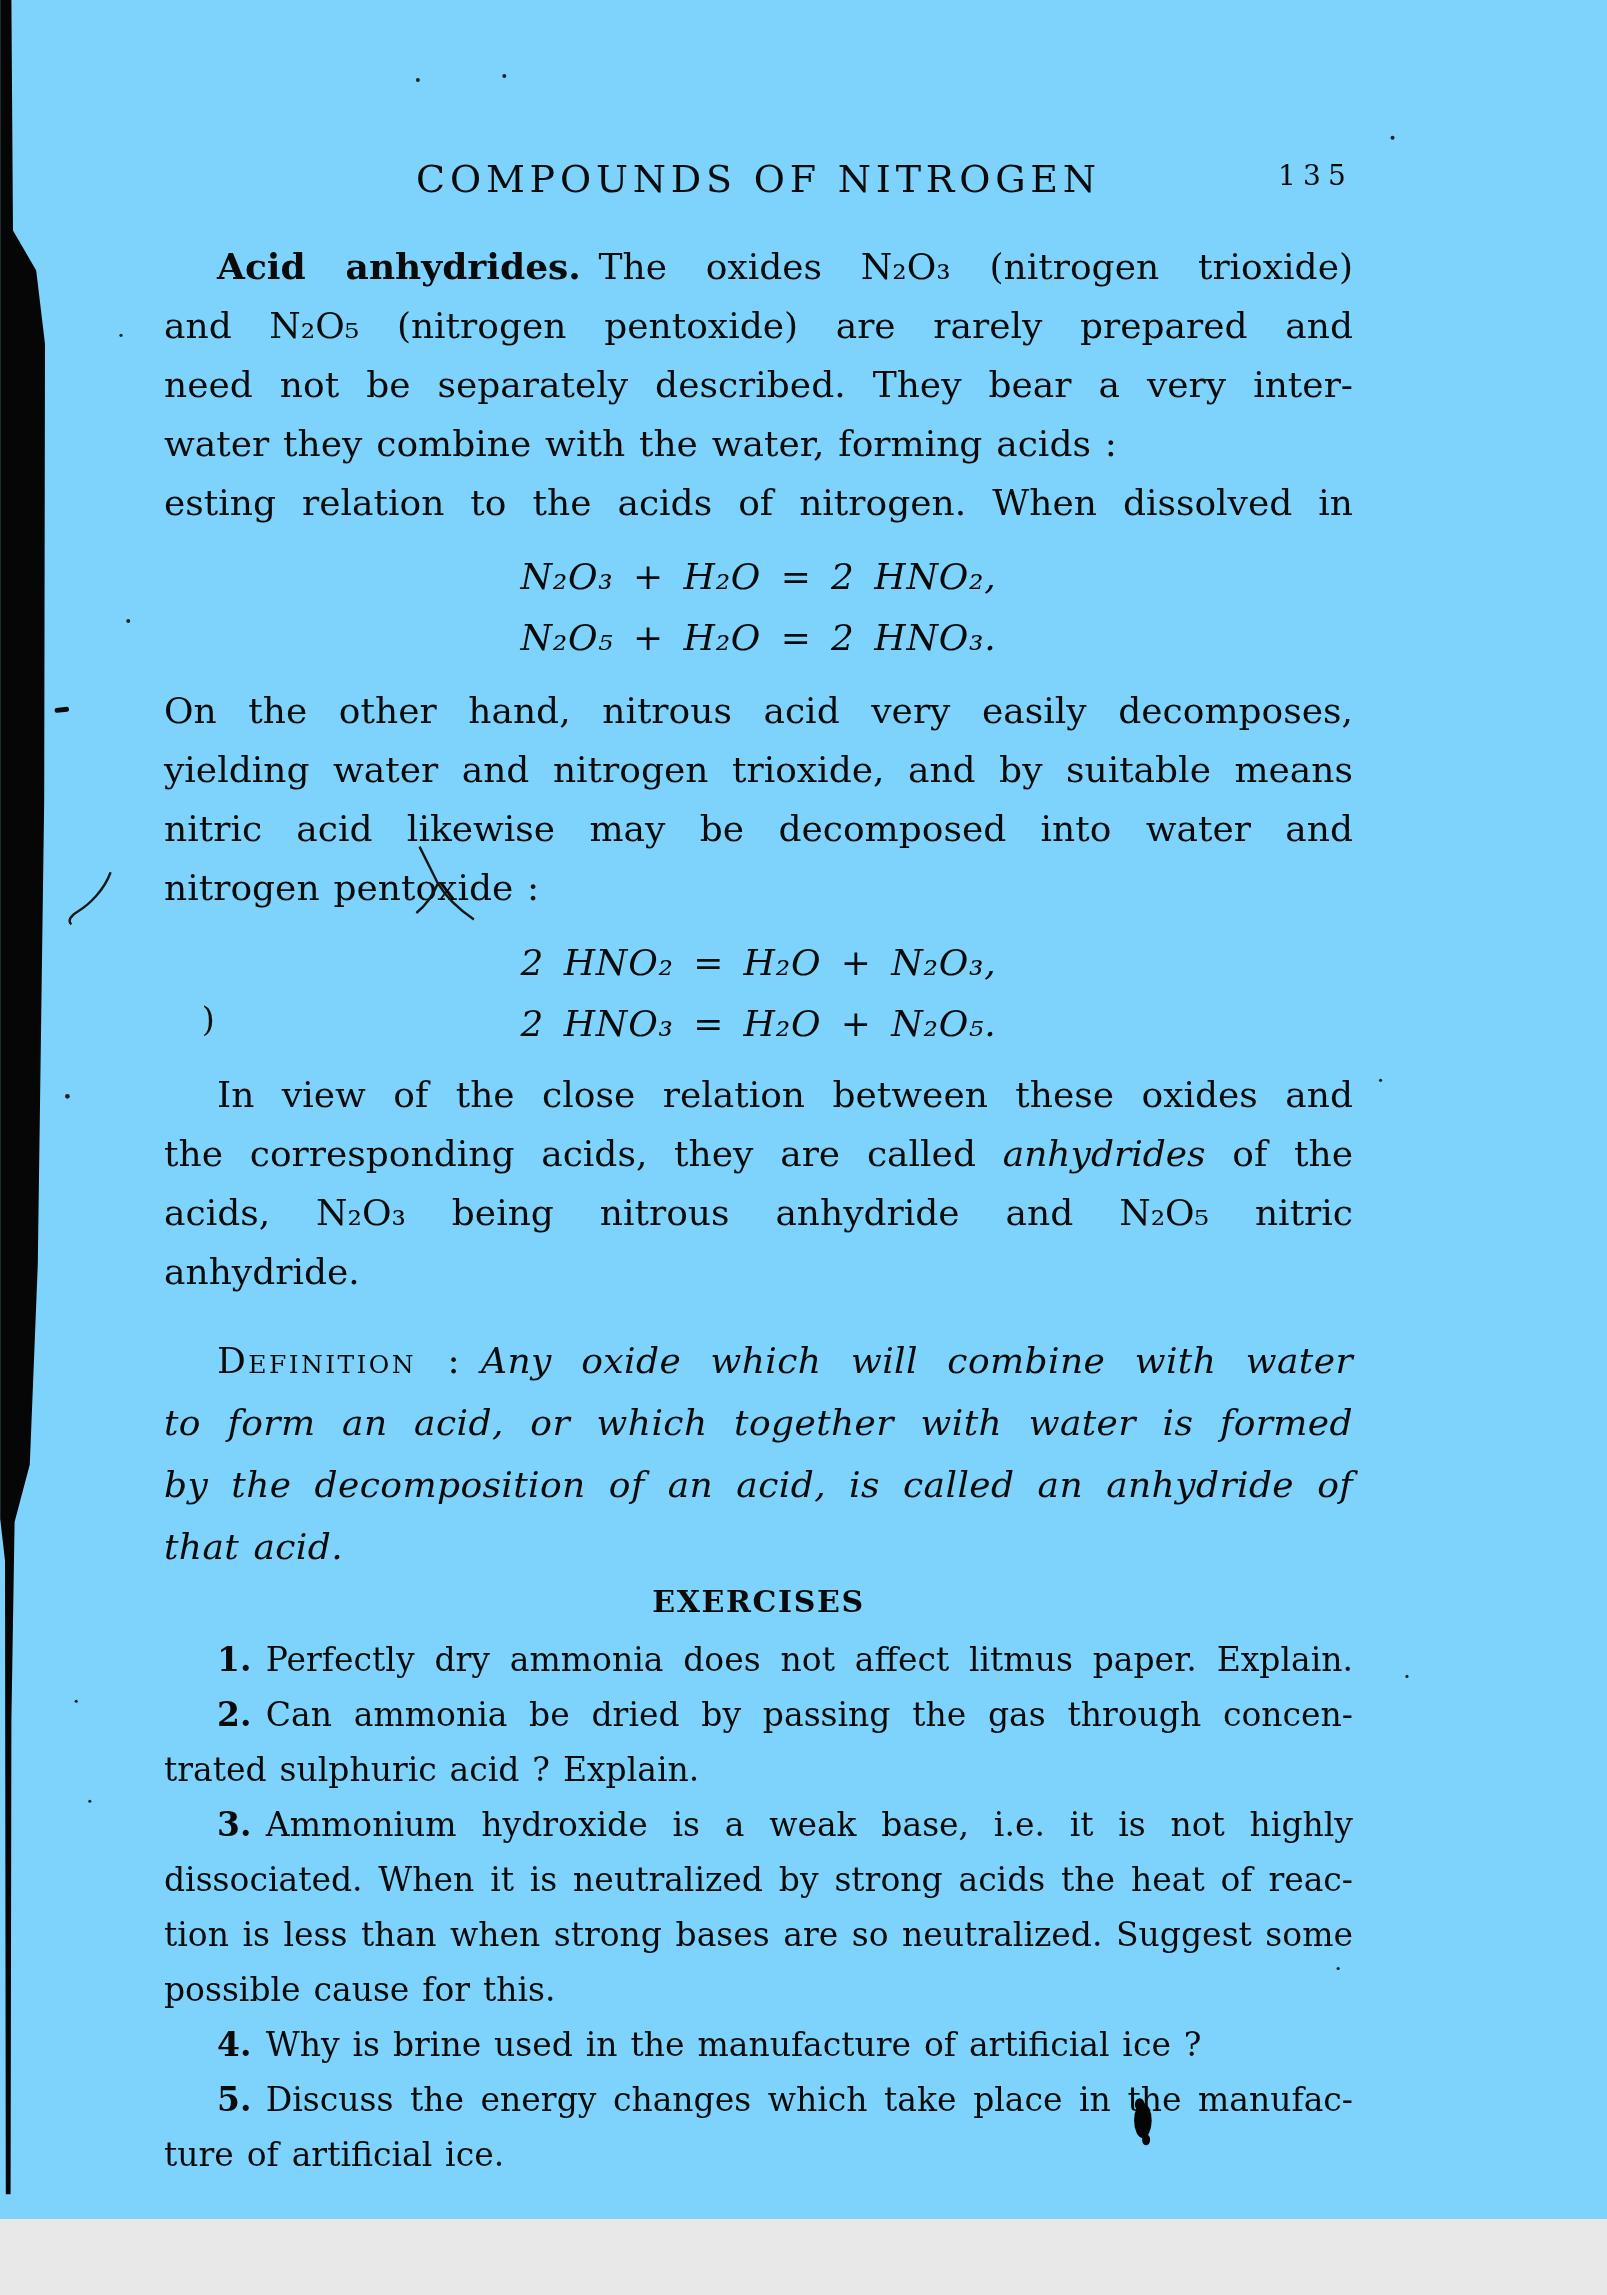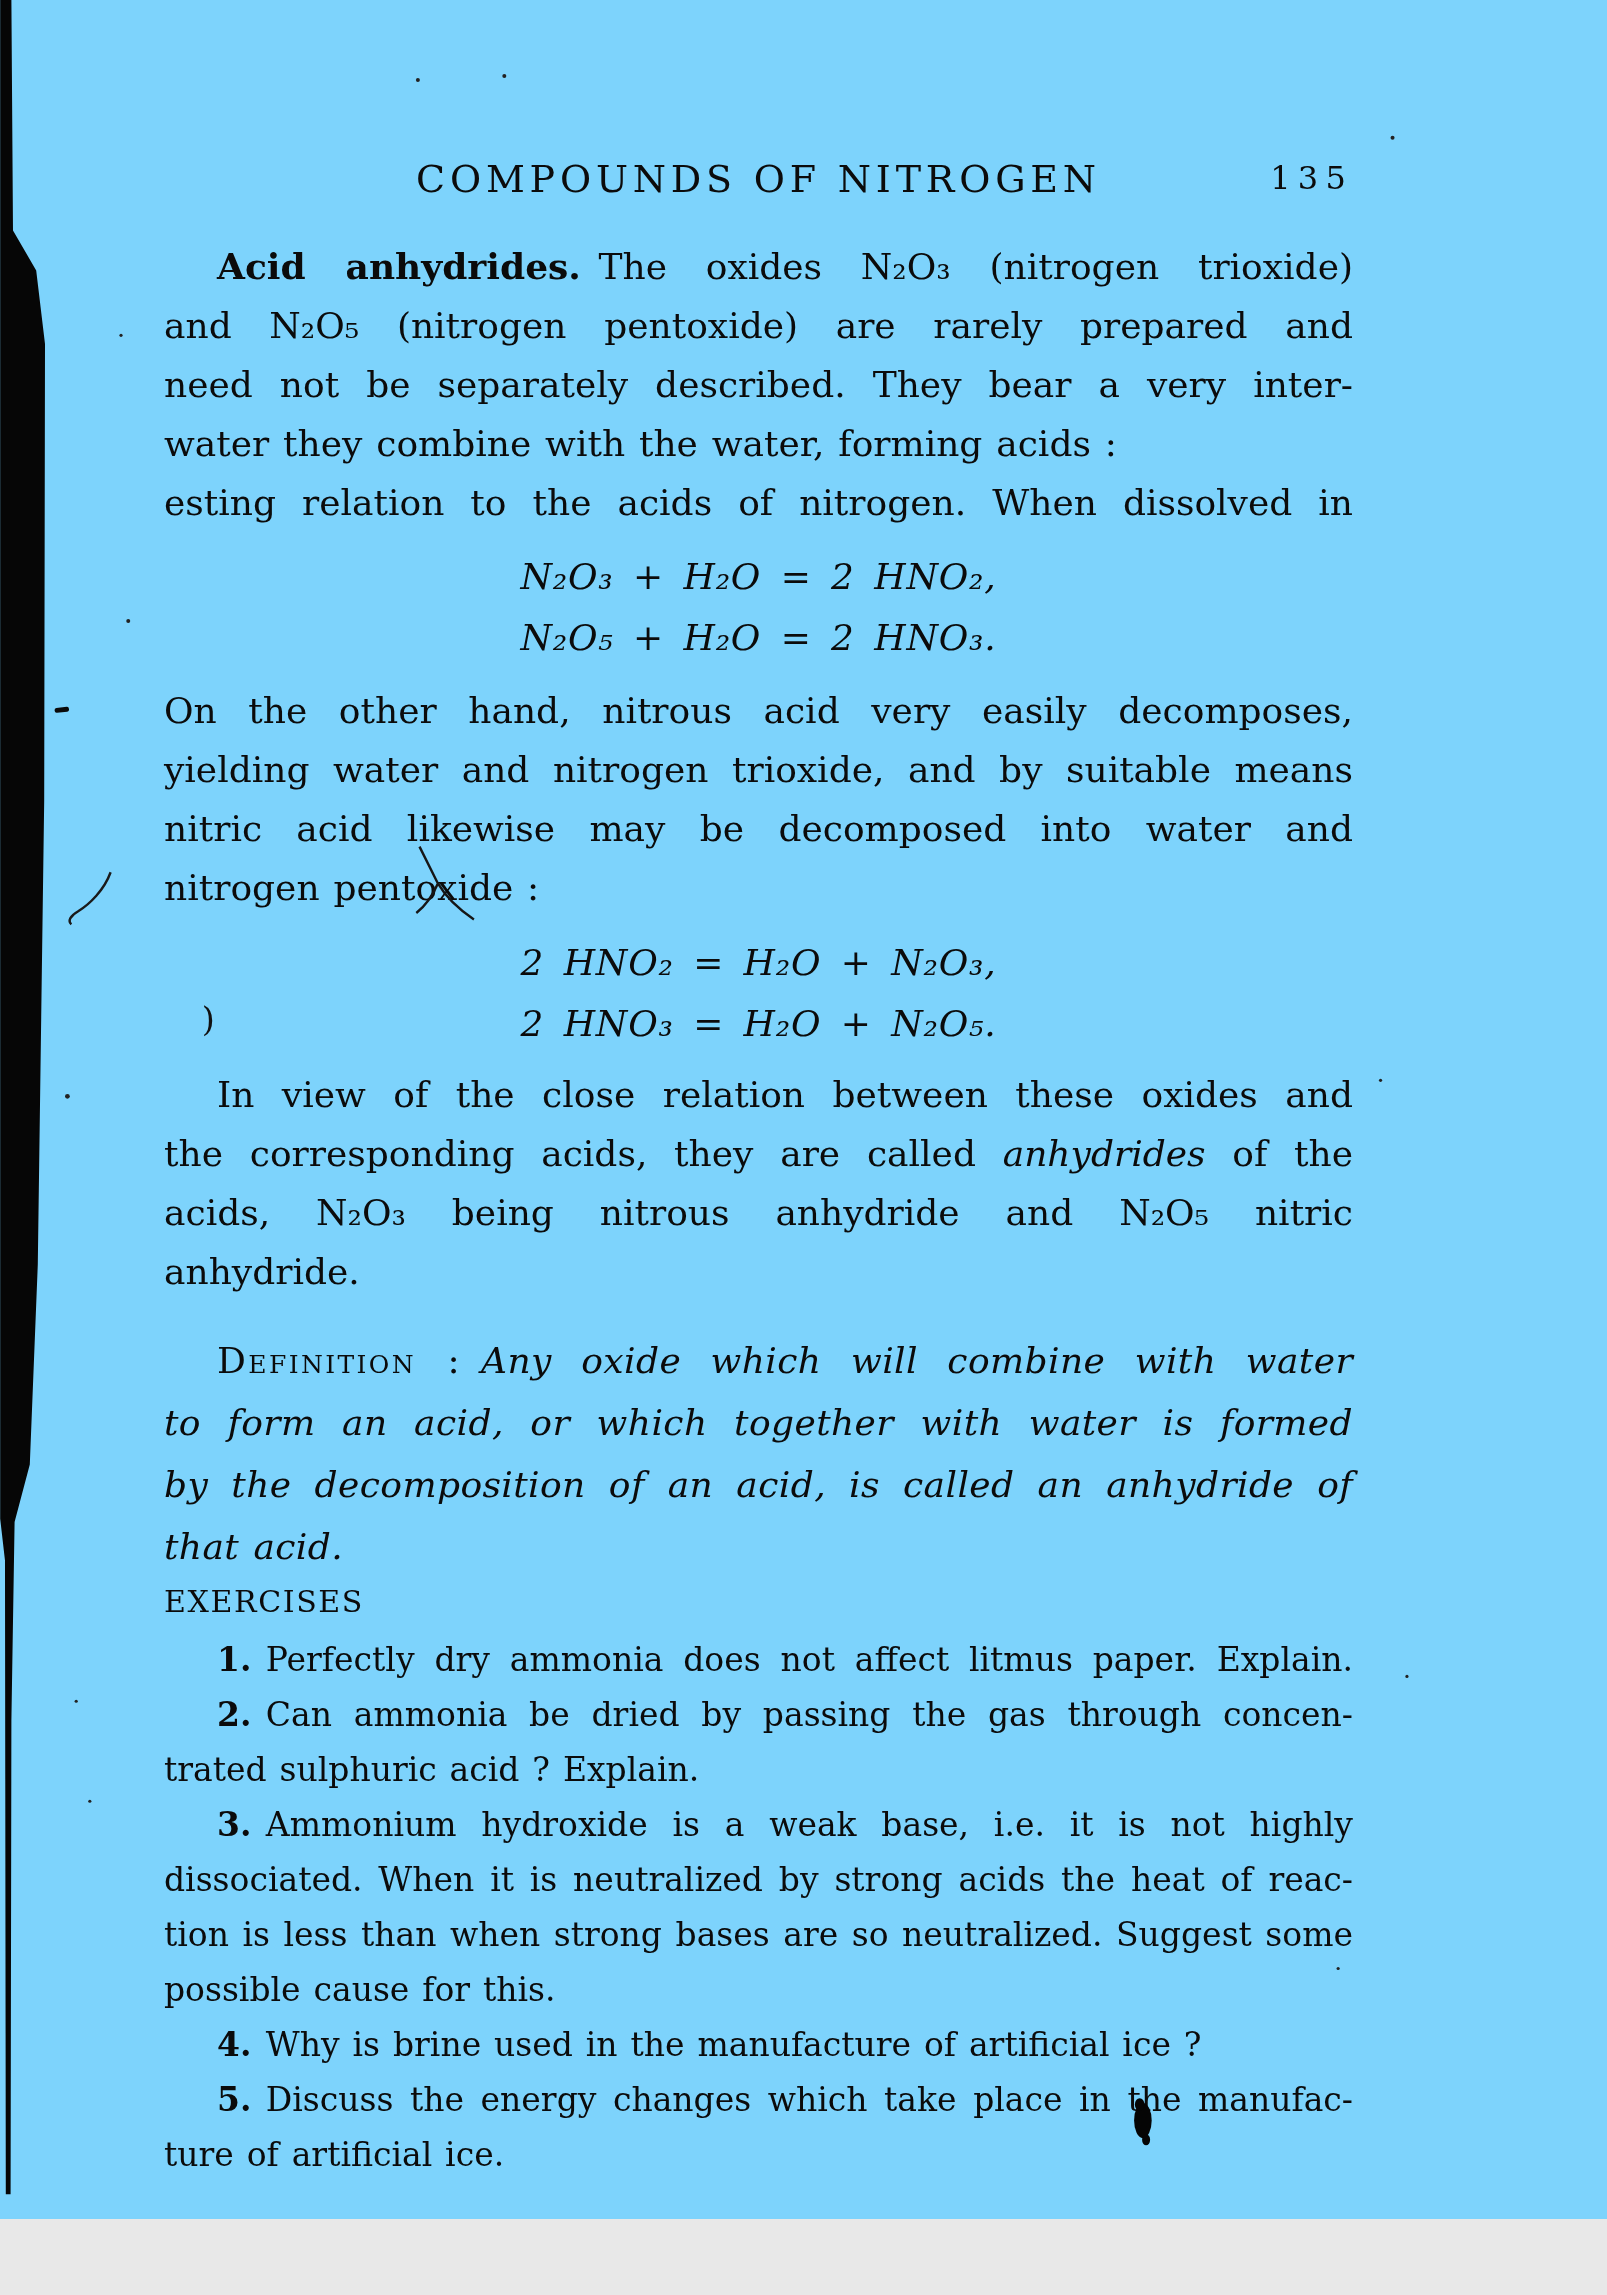--- a/index.html
+++ b/index.html
@@ -7,41 +7,41 @@
     position:relative;
     width:1608px; height:2219px;
     background:#7dd3fc;
     font-family:"DejaVu Serif","Liberation Serif",serif;
     color:#0b0b0b;
     overflow:hidden;
   }
   
   .running-head { position:absolute; left:164px; top:157px; width:1189px; height:56px; }
   .head-title { text-align:center; font-size:38px; letter-spacing:4.8px; }
-  .page-number { position:absolute; right:0; top:1.6px; font-size:32px; letter-spacing:7.2px;text-align:right; }
+  .page-number { position:absolute; right:0; top:1.6px; font-size:28px; letter-spacing:7.2px;text-align:right; }
 
   
   .column { position:absolute; left:164px; top:237px; width:1189px; font-size:36px; line-height:59px; word-spacing:2.4px; }
   .line { text-align:justify; text-align-last:justify; }
   .line.end { text-align-last:left; }
   .ind { display:inline-block; width:53px; }
   .lead { font-weight:bold; margin-right:17.6px; }
 
   .eqs { margin:14.4px 0 12.8px 0;font-style:italic; }
   .eqs.second { margin:14.4px 0 11.2px 0; }
   .eq { text-align:center; line-height:61px; letter-spacing:0.8px; word-spacing:7.2px; }
 
   .p-anhydrides { margin-top:9.6px; }
   .italic { font-style:italic; }
 
   .def { margin-top:29px; line-height:62px; }
   .def .line { font-style:italic; letter-spacing:0.4px; }
   .def-label { font-style:normal; font-variant:small-caps; letter-spacing:2.4px; margin-right:19px; }
 
-  .ex-heading { margin-top:4.8px; line-height:38px; text-align:left; font-weight:normal; font-size:30px; letter-spacing:1.6px; }
+  .ex-heading { margin-top:4.8px; line-height:38px; text-align:center; font-weight:bold; font-size:30px; letter-spacing:1.6px; }
   .exercises { margin-top:11.2px; font-size:33px; line-height:55px; }
   .num { font-weight:bold; margin-right:14.4px; }
 
   
   .artifacts { position:absolute; left:0; top:0; pointer-events:none; }
   .bottom-edge-line { position:absolute; left:48px; top:2288px; width:1560px; height:4.8px; background:#7e90cc; }
 </style>
 </head>
 <body>
 

